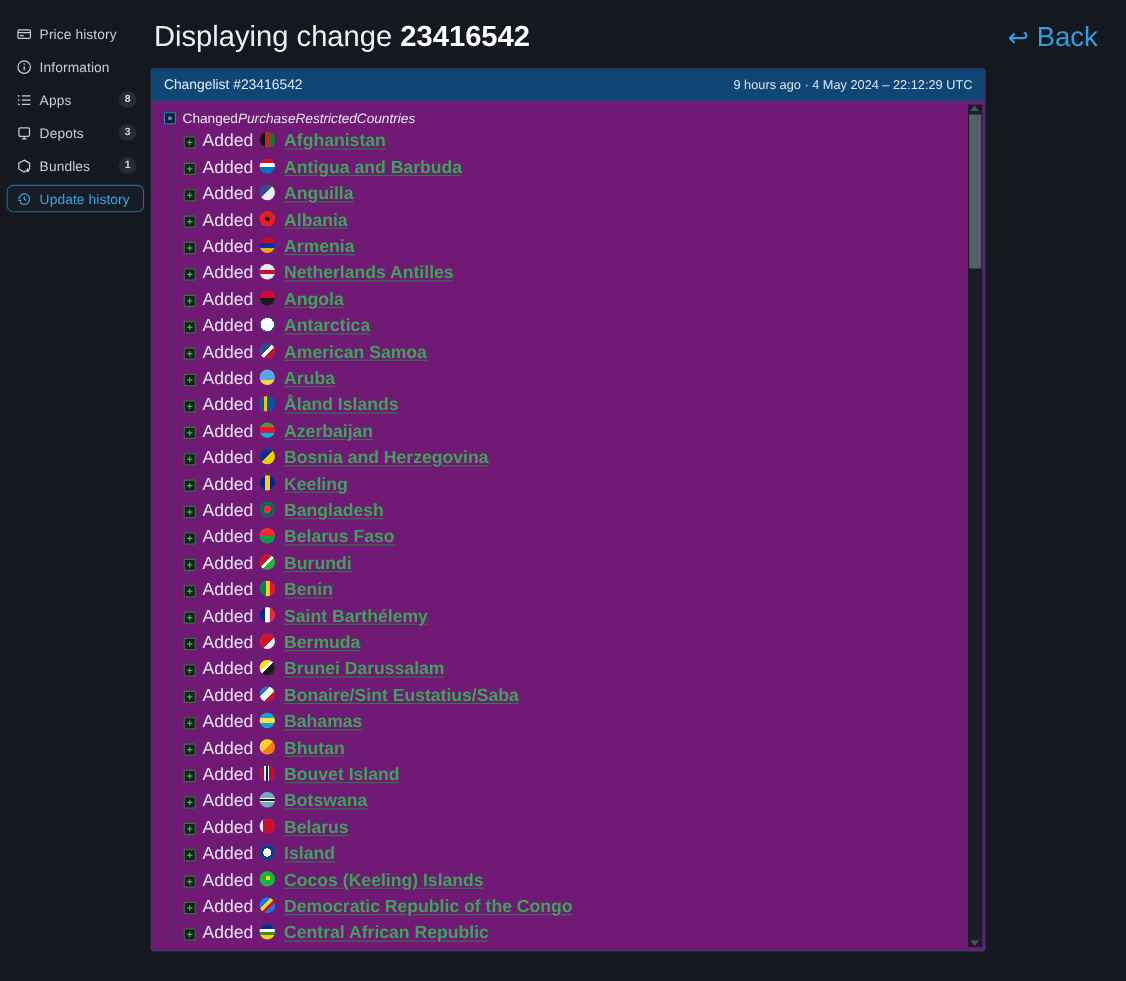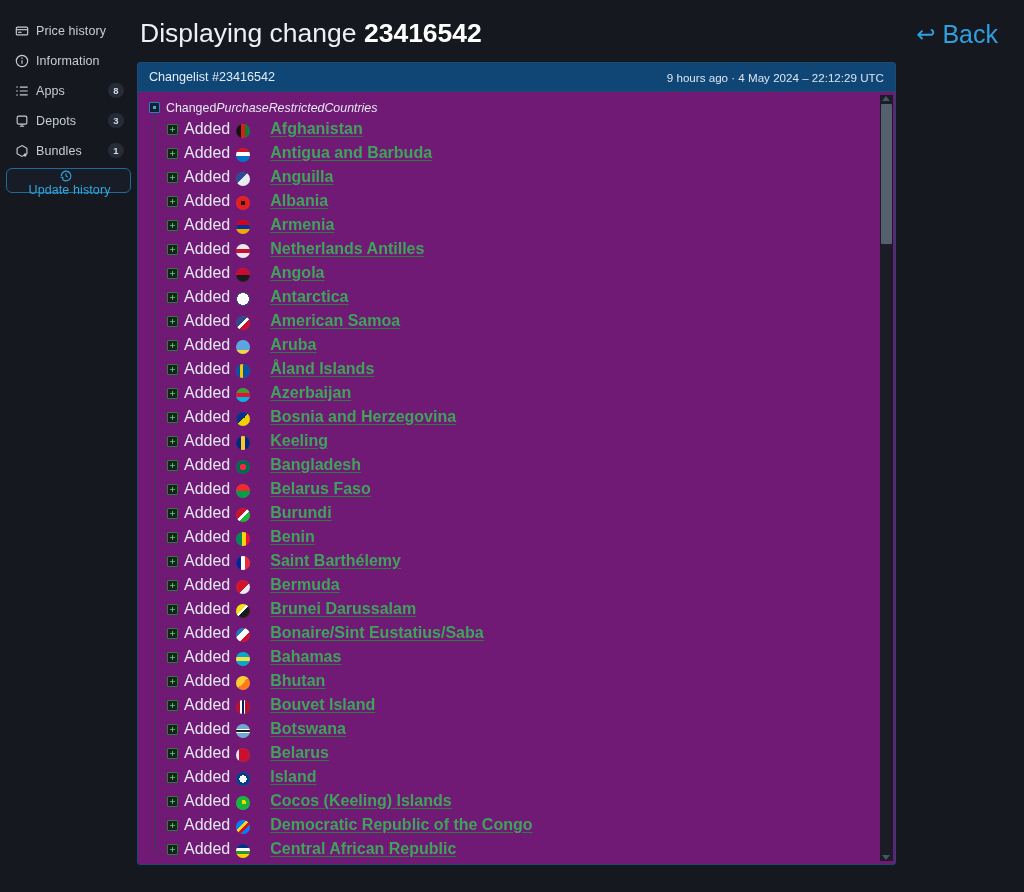--- a/index.html
+++ b/index.html
@@ -60,21 +60,20 @@
     font-size: 9.5px;
     font-weight: bold;
     line-height: 15px;
     text-align: center;
     margin-left: 6px;
   }
   .nav-item.active {
     border-color: #1f6b95;
     color: #2fa8e0;
     background: #171c26;
-    flex-direction: column;
   }
   .nav-item.active .nav-ico { color: #2fa8e0; }
 
   
   .main {
     flex: 1 1 auto;
     position: relative;
     padding: 0;
   }
   .page-head {
@@ -202,22 +201,22 @@
   .plus::before, .plus::after {
     content: "";
     position: absolute;
     background: #55b46a;
   }
   .plus::before { left: 2px; top: 4px; width: 5px; height: 1px; }
   .plus::after  { left: 4px; top: 2px; width: 1px; height: 5px; }
   .row .verb { margin-right: 6px; color: #e4e8ef; }
   .country {
     display: inline-flex;
-    align-items: flex-end;
-    gap: 20px;
+    align-items: flex-start;
+    gap: 8px;
     color: #3fa35a;
     font-weight: bold;
     text-decoration: underline;
     text-decoration-color: #2f7a45;
     text-underline-offset: 2px;
     cursor: pointer;
   }
   .flag {
     width: 14px; height: 14px;
     flex: 0 0 14px;

